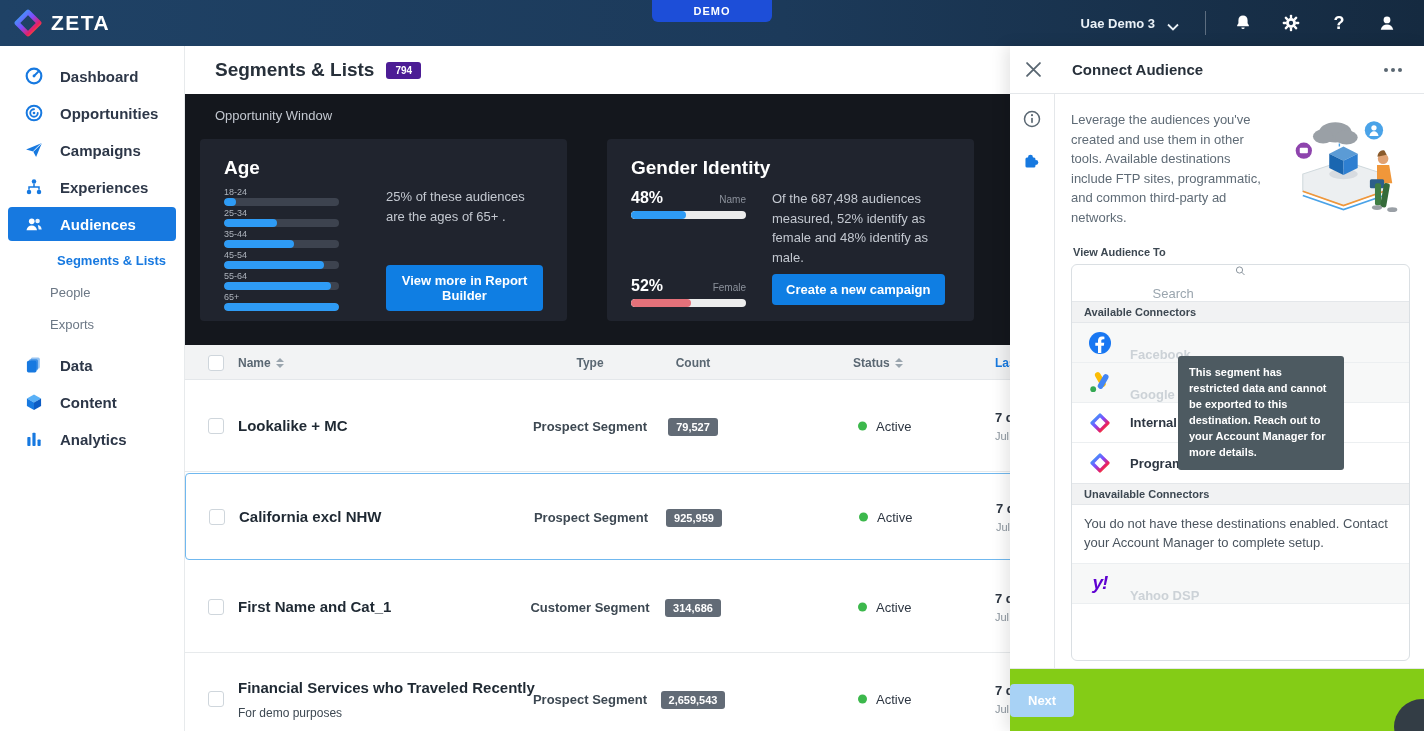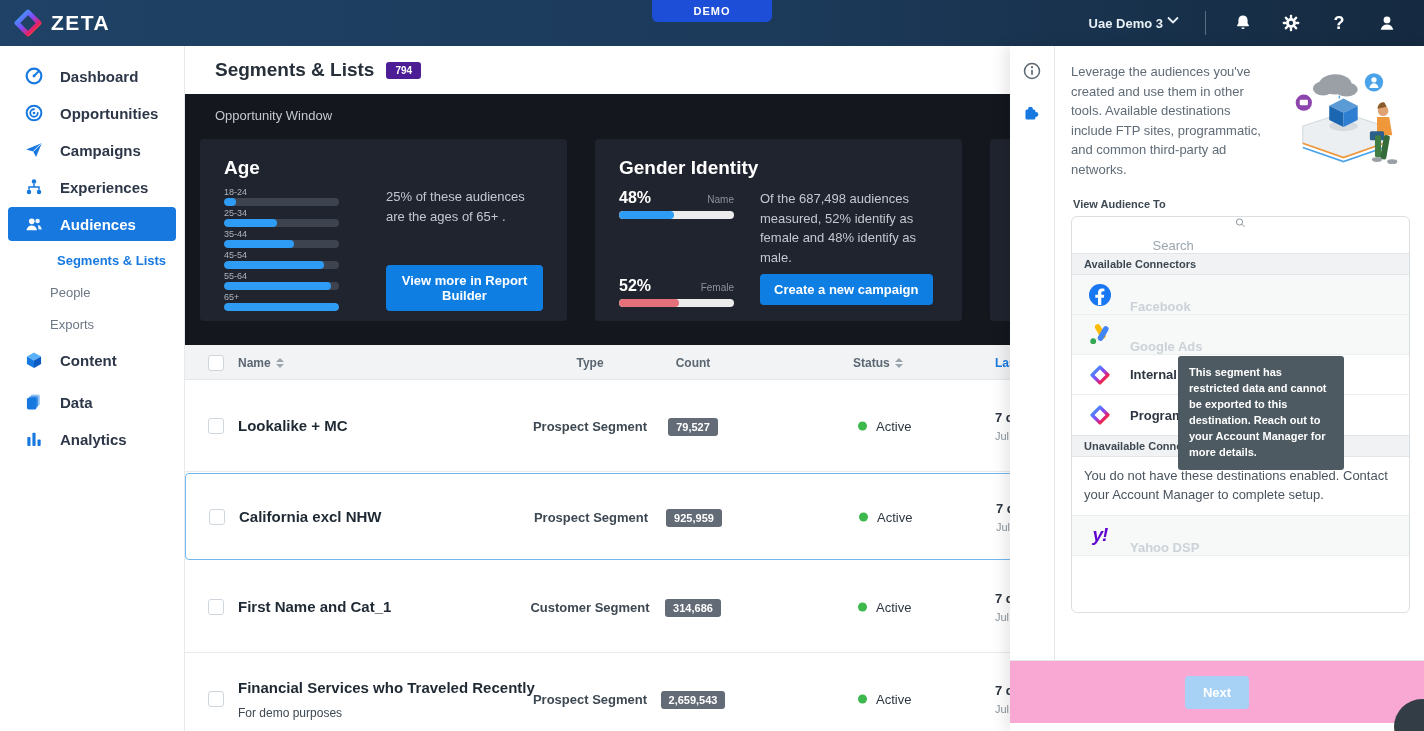--- a/index.html
+++ b/index.html
@@ -8,21 +8,21 @@
   
   .topbar { position:absolute; left:0; top:0; width:1424px; height:46px;
     background:linear-gradient(90deg,#1f4266 0%,#1c3a5a 55%,#152a40 100%);
     display:flex; align-items:center; z-index:40; }
   .brand { display:flex; align-items:center; gap:9px; padding-left:14px; }
   .brand-text { color:#fff; font-size:21px; font-weight:bold; letter-spacing:1.5px; }
   .demo-badge { position:absolute; left:652px; top:0; width:120px; height:22px;
     background:#1d4ed8; border-radius:0 0 6px 6px; color:#fff; font-size:11px; font-weight:bold;
     letter-spacing:1px; display:flex; align-items:center; justify-content:center; z-index:100; }
   .topbar-right { margin-left:auto; display:flex; align-items:center; gap:26px; padding-right:26px; }
-  .account { display:flex; align-items:flex-start; gap:4px; color:#eaf1f7; font-size:13px; font-weight:bold; cursor:pointer; }
+  .account { display:flex; align-items:flex-end; gap:12px; color:#eaf1f7; font-size:13px; font-weight:bold; cursor:pointer; }
   .tb-divider { width:1px; height:24px; background:rgba(255,255,255,.3); }
   .tb-icon { width:22px; height:22px; display:flex; align-items:center; justify-content:center; cursor:pointer; }
   .help-glyph { color:#fff; font-size:18px; font-weight:bold; }
 
   
   .sidebar { position:absolute; left:0; top:46px; width:185px; height:685px; background:#fff;
     border-right:1px solid #e7eaec; z-index:10; padding-top:10px; }
   .nav-item { display:flex; align-items:center; gap:16px; height:34px; margin:3px 8px; padding-left:16px;
     border-radius:4px; cursor:pointer; }
   .nav-item .nav-label { font-size:15px; font-weight:bold; color:#2d3748; }
@@ -35,21 +35,21 @@
 
   
   .main { position:absolute; left:185px; top:46px; width:1239px; height:685px; overflow:hidden; background:#fff; }
   .page-header { height:48px; display:flex; align-items:center; padding-left:30px; gap:12px; }
   .page-title { font-size:19px; font-weight:bold; color:#27303a; }
   .count-badge { background:#4c1d95; color:#fff; font-size:10px; font-weight:bold; border-radius:3px; padding:3px 9px; }
 
   
   .opportunity { height:251px; background:#14171d; padding:14px 0 0 15px; position:relative; }
   .opp-label { color:#c3c8d0; font-size:13px; margin-left:15px; }
-  .cards { display:flex; gap:28px; margin-top:16px; }
+  .cards { display:flex; gap:40px; margin-top:16px; }
   .card { width:367px; height:182px; background:#20242e; border-radius:4px; padding:18px 24px; flex:0 0 auto; }
   .card-title { color:#fff; font-size:19px; font-weight:bold; }
   .card-third { width:360px; }
   .age-body { display:flex; gap:22px; margin-top:8px; }
   .age-chart { width:140px; }
   .age-row-label { color:#aeb4bd; font-size:9px; line-height:11px; }
   .age-track { width:115px; height:8px; background:#3d434f; border-radius:4px; margin-bottom:2px; overflow:hidden; }
   .age-fill { height:100%; background:#2e9bf5; border-radius:4px; }
   .age-right { flex:1; display:flex; flex-direction:column; justify-content:space-between; padding-bottom:2px; }
   .card-desc { color:#c3c8d0; font-size:13px; line-height:1.5; }
@@ -116,22 +116,22 @@
   .sec-head { background:#f1f2f3; border-top:1px solid #e4e7ea; border-bottom:1px solid #e4e7ea;
     font-size:11px; font-weight:bold; color:#3d4852; padding:4px 12px; }
   .conn-row { height:40px; display:flex; align-items:center; gap:18px; padding:0 16px; border-bottom:1px solid #eceff1; cursor:pointer; }
   .conn-row.disabled { background:#f7f8f8; cursor:default; }
   .conn-name { font-size:13px; font-weight:bold; color:#2d3642; }
   .conn-row.disabled .conn-name { color:#ccd2d7;margin-top:24px; }
   .conn-icon { width:24px; height:24px; display:flex; align-items:center; justify-content:center; }
   .unavail-note { font-size:13px; color:#4a545e; line-height:1.45; padding:10px 12px; border-bottom:1px solid #eceff1; }
   .conn-spacer { height:56px; }
   .yahoo-glyph { color:#5f01d1; font-size:19px; font-weight:bold; font-style:italic; letter-spacing:-1px; }
-  .rp-footer { position:absolute; left:0; bottom:8px; width:100%; height:63px; border-top:1px solid #e4e7ea;
-    display:flex; align-items:center; justify-content:center; background:#f9a8d4; }
+  .rp-footer { position:absolute; left:0; bottom:0; width:100%; height:63px; border-top:1px solid #e4e7ea;
+    display:flex; align-items:center; background:#84cc16; }
   .next-btn { background:#a8d2f5; color:#fff; font-size:13px; font-weight:bold; border:none; border-radius:4px;
     padding:9px 18px; cursor:not-allowed; }
 
   
   .tooltip { position:absolute; left:1178px; top:356px; width:166px; background:#4d5a61; color:#fff;
     border-radius:3px; padding:9px 11px; font-size:11px; font-weight:bold; line-height:1.45; z-index:80; }
 
   .chat-bubble { position:absolute; right:-26px; bottom:-24px; width:56px; height:56px; border-radius:50%;
     background:#333d45; z-index:90; }
   .hidden-defs { position:absolute; width:0; height:0; }
@@ -247,35 +247,35 @@
   </div>
   <div class="nav-sub active">
     <span>Segments &amp; Lists</span>
   </div>
   <div class="nav-sub" style="padding-left:50px;">
     <span>People</span>
   </div>
   <div class="nav-sub" style="padding-left:50px;">
     <span>Exports</span>
   </div>
+  <div class="nav-item" style="margin-top:8px;">
+    <svg class="nav-icon" viewBox="0 0 24 24">
+      <rect x="8" y="3" width="11" height="13.5" rx="2" fill="#1779e0" opacity=".45"></rect>
+      <rect x="5.8" y="5" width="11" height="13.5" rx="2" fill="#1779e0" opacity=".7"></rect>
+      <rect x="3.5" y="7" width="11.5" height="14" rx="2" fill="#1779e0"></rect>
+    </svg>
+    <span class="nav-label">Data</span>
+  </div>
   <div class="nav-item">
     <svg class="nav-icon" viewBox="0 0 24 24">
       <path d="M12 3 L20.5 7.8 L12 12.5 L3.5 7.8 Z" fill="#5ab1f7"></path>
       <path d="M3.5 7.8 L12 12.5 V21.5 L3.5 16.8 Z" fill="#1779e0"></path>
       <path d="M20.5 7.8 L12 12.5 V21.5 L20.5 16.8 Z" fill="#0d5cc4"></path>
     </svg>
     <span class="nav-label">Content</span>
-  </div>
-  <div class="nav-item" style="margin-top:8px;">
-    <svg class="nav-icon" viewBox="0 0 24 24">
-      <rect x="8" y="3" width="11" height="13.5" rx="2" fill="#1779e0" opacity=".45"></rect>
-      <rect x="5.8" y="5" width="11" height="13.5" rx="2" fill="#1779e0" opacity=".7"></rect>
-      <rect x="3.5" y="7" width="11.5" height="14" rx="2" fill="#1779e0"></rect>
-    </svg>
-    <span class="nav-label">Data</span>
   </div>
   <div class="nav-item">
     <svg class="nav-icon" viewBox="0 0 24 24">
       <rect x="4" y="9.5" width="3.8" height="11" rx="1" fill="#1779e0"></rect>
       <rect x="10.1" y="4.5" width="3.8" height="16" rx="1" fill="#1779e0"></rect>
       <rect x="16.2" y="12.5" width="3.8" height="8" rx="1" fill="#1779e0"></rect>
     </svg>
     <span class="nav-label">Analytics</span>
   </div>
 </div>
@@ -471,20 +471,33 @@
         </div>
       <div class="cell c-last">
           <div class="upd">7 d</div>
           <div class="upd-sub">Jul</div>
         </div>
     </div>
   </div>
 </div>
 
 <div class="right-panel">
+  <div class="rp-header">
+    <div class="rp-close">
+      <svg width="15" height="15" viewBox="0 0 14 14">
+        <path d="M1 1 L13 13 M13 1 L1 13" stroke="#5a6772" stroke-width="1.7" stroke-linecap="round"></path>
+      </svg>
+    </div>
+    <span class="rp-title">Connect Audience</span>
+    <div class="rp-dots">
+        <i></i>
+        <i></i>
+        <i></i>
+      </div>
+  </div>
   <div class="rp-body">
     <div class="rp-rail">
       <div class="rail-icon">
         <svg width="20" height="20" viewBox="0 0 24 24">
           <circle cx="12" cy="12" r="9" fill="none" stroke="#5a6772" stroke-width="1.8"></circle>
           <rect x="11" y="10.4" width="2" height="6.6" rx="1" fill="#5a6772"></rect>
           <circle cx="12" cy="7.4" r="1.3" fill="#5a6772"></circle>
         </svg>
       </div>
       <div class="rail-icon">

